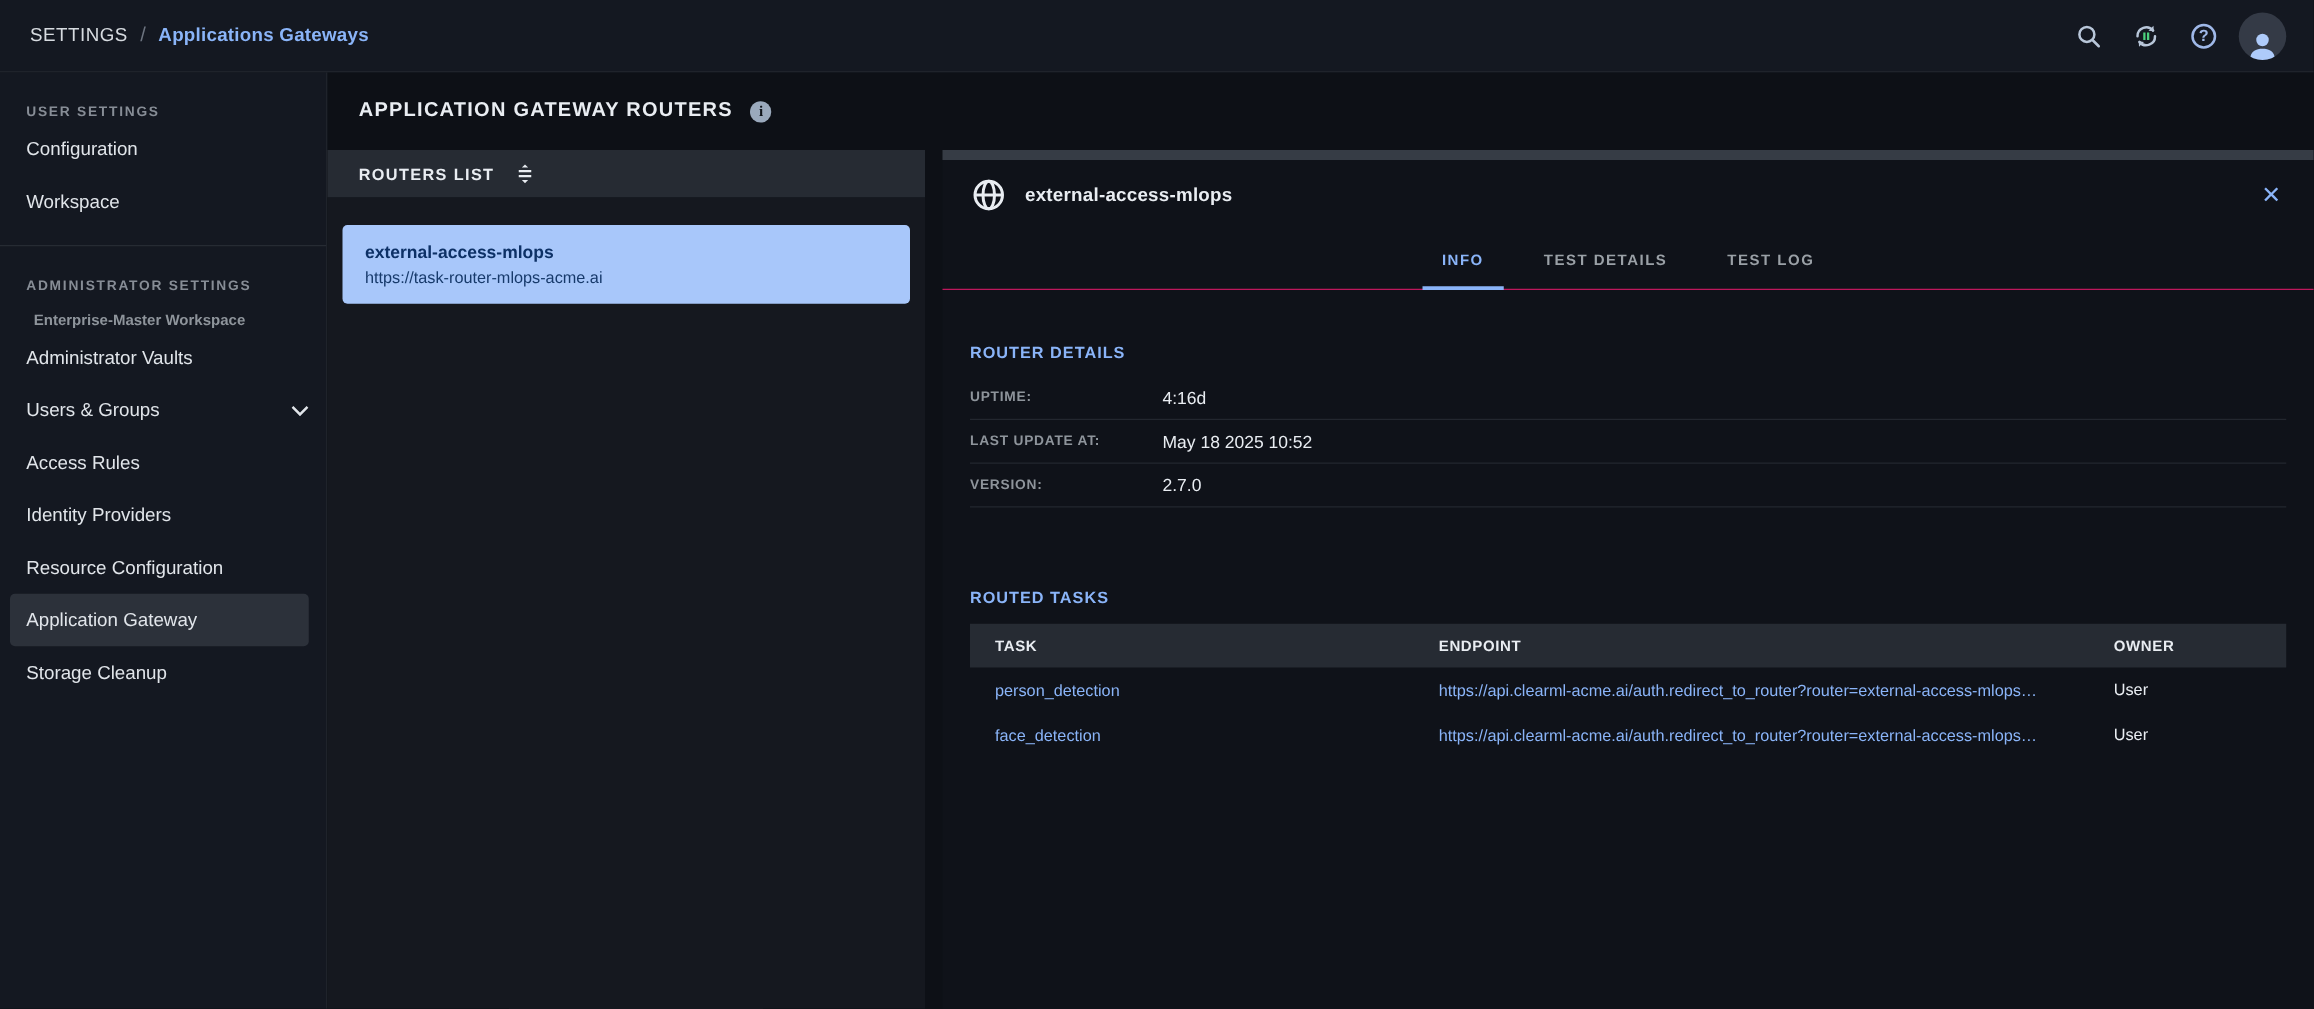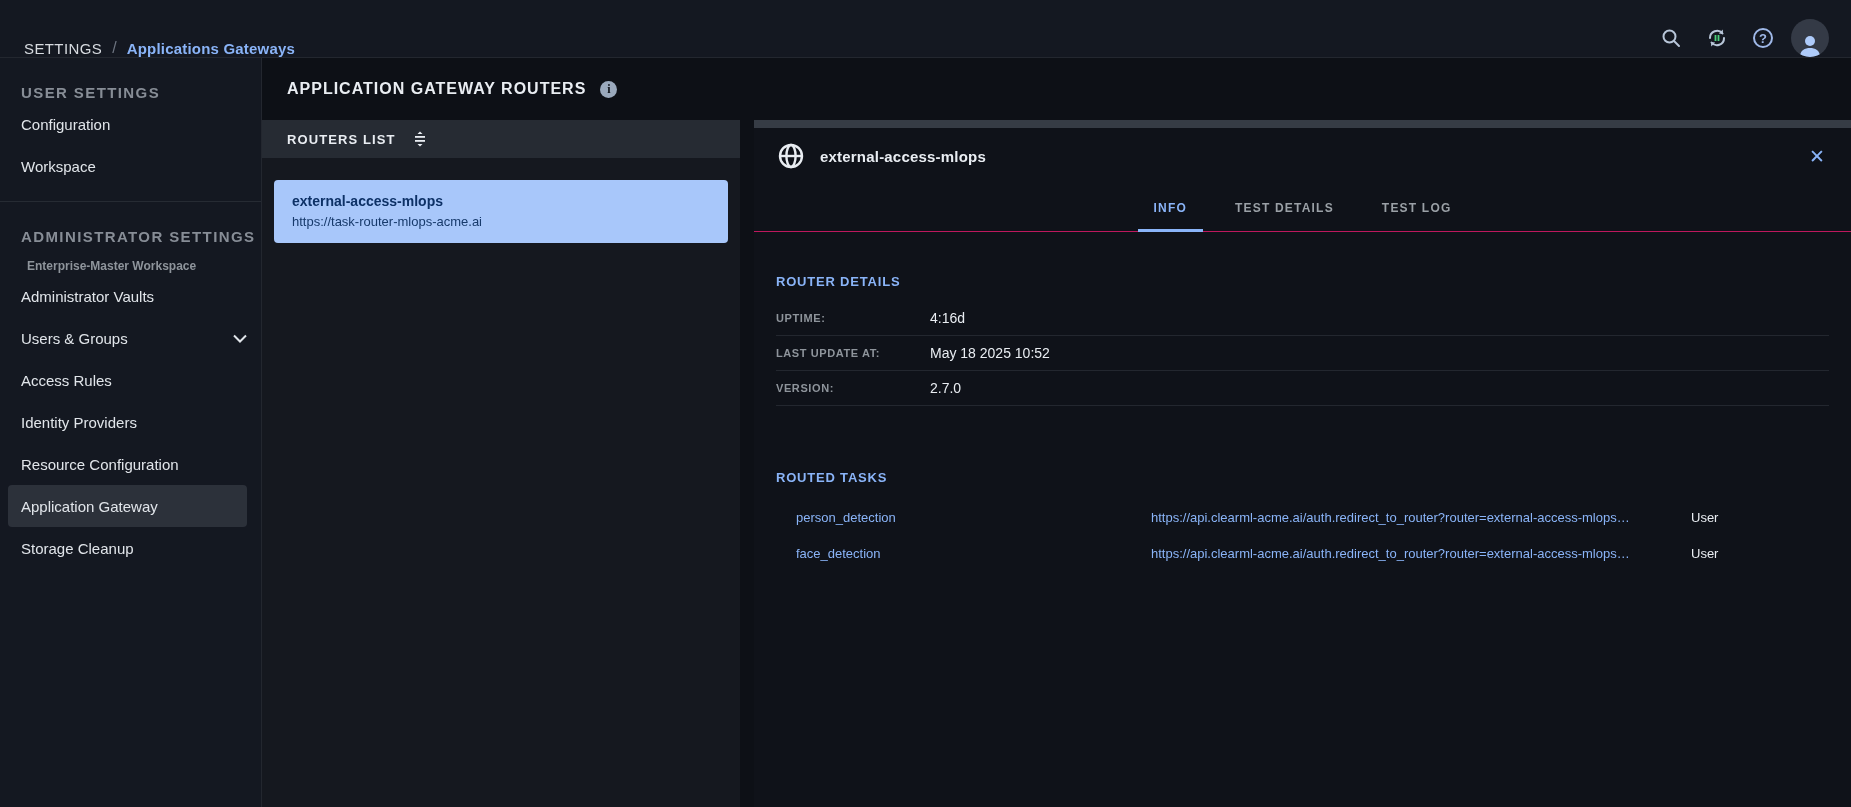--- a/index.html
+++ b/index.html
@@ -7,21 +7,21 @@
   body {
     font-family:"Liberation Sans", sans-serif;
     background:#0d1016;
     color:#e9edf2;
   }
   .app { width:1851px; height:807px; display:flex; flex-direction:column; }
 
   
   .topbar {
     height:58px; background:#141821; border-bottom:1px solid #23272f;
-    display:flex; align-items:flex-end; padding:0 22px 0 24px; flex:0 0 auto;
+    display:flex; align-items:center; padding:0 22px 0 24px; flex:0 0 auto;
   }
   .breadcrumb { display:flex; align-items:center; gap:10px; font-size:15px; }
   .crumb-root { color:#d7dbe0; letter-spacing:0.4px; }
   .crumb-sep  { color:#6d7480; font-size:16px; }
   .crumb-cur  { color:#8ab4f8; font-weight:bold; letter-spacing:0.2px; }
   .topbar-right { margin-left:auto; display:flex; align-items:center; gap:10px; }
   .tb-iconbtn {
     width:36px; height:36px; border:none; background:transparent; cursor:pointer;
     display:flex; align-items:center; justify-content:center; border-radius:50%;
   }
@@ -37,21 +37,21 @@
 
   
   .body-row { flex:1; display:flex; min-height:0; }
 
   
   .sidebar {
     width:262px; flex:0 0 262px; background:#141821;
     border-right:1px solid #23272f; display:flex; flex-direction:column;
   }
   .side-section-header {
-    font-size:15px; font-weight:bold; color:#878d96; letter-spacing:1.4px;
+    font-size:11px; font-weight:bold; color:#878d96; letter-spacing:1.4px;
     padding-left:21px; margin-top:26px; margin-bottom:2px;
   }
   .side-subheader {
     font-size:12px; font-weight:bold; color:#8e949b; padding-left:27px; margin-top:12px; margin-bottom:2px;
   }
   .side-item {
     height:42px; display:flex; align-items:center; padding-left:21px; padding-right:14px;
     font-size:15px; color:#e1e5ea; cursor:pointer;
   }
   .side-item .chev { margin-left:auto; display:flex; align-items:center; }
@@ -298,20 +298,25 @@
                 <span class="dr-value">May 18 2025 10:52</span>
               </div>
               <div class="detail-row">
                 <span class="dr-label">VERSION:</span>
                 <span class="dr-value">2.7.0</span>
               </div>
             </div>
 
             <h2 class="section-title rt-title">ROUTED TASKS</h2>
             <div class="tasks-table">
+              <div class="tt-header">
+                <span class="tt-cell tt-col-task">TASK</span>
+                <span class="tt-cell tt-col-endpoint">ENDPOINT</span>
+                <span class="tt-cell tt-col-owner">OWNER</span>
+              </div>
               <div class="tt-row">
                 <span class="tt-col-task">
                     <a class="tt-link">person_detection</a>
                   </span>
                 <span class="tt-col-endpoint">
                     <a class="tt-link">https://api.clearml-acme.ai/auth.redirect_to_router?router=external-access-mlops…</a>
                   </span>
                 <span class="tt-col-owner"><span class="tt-owner-val">User</span></span>
               </div>
               <div class="tt-row">

